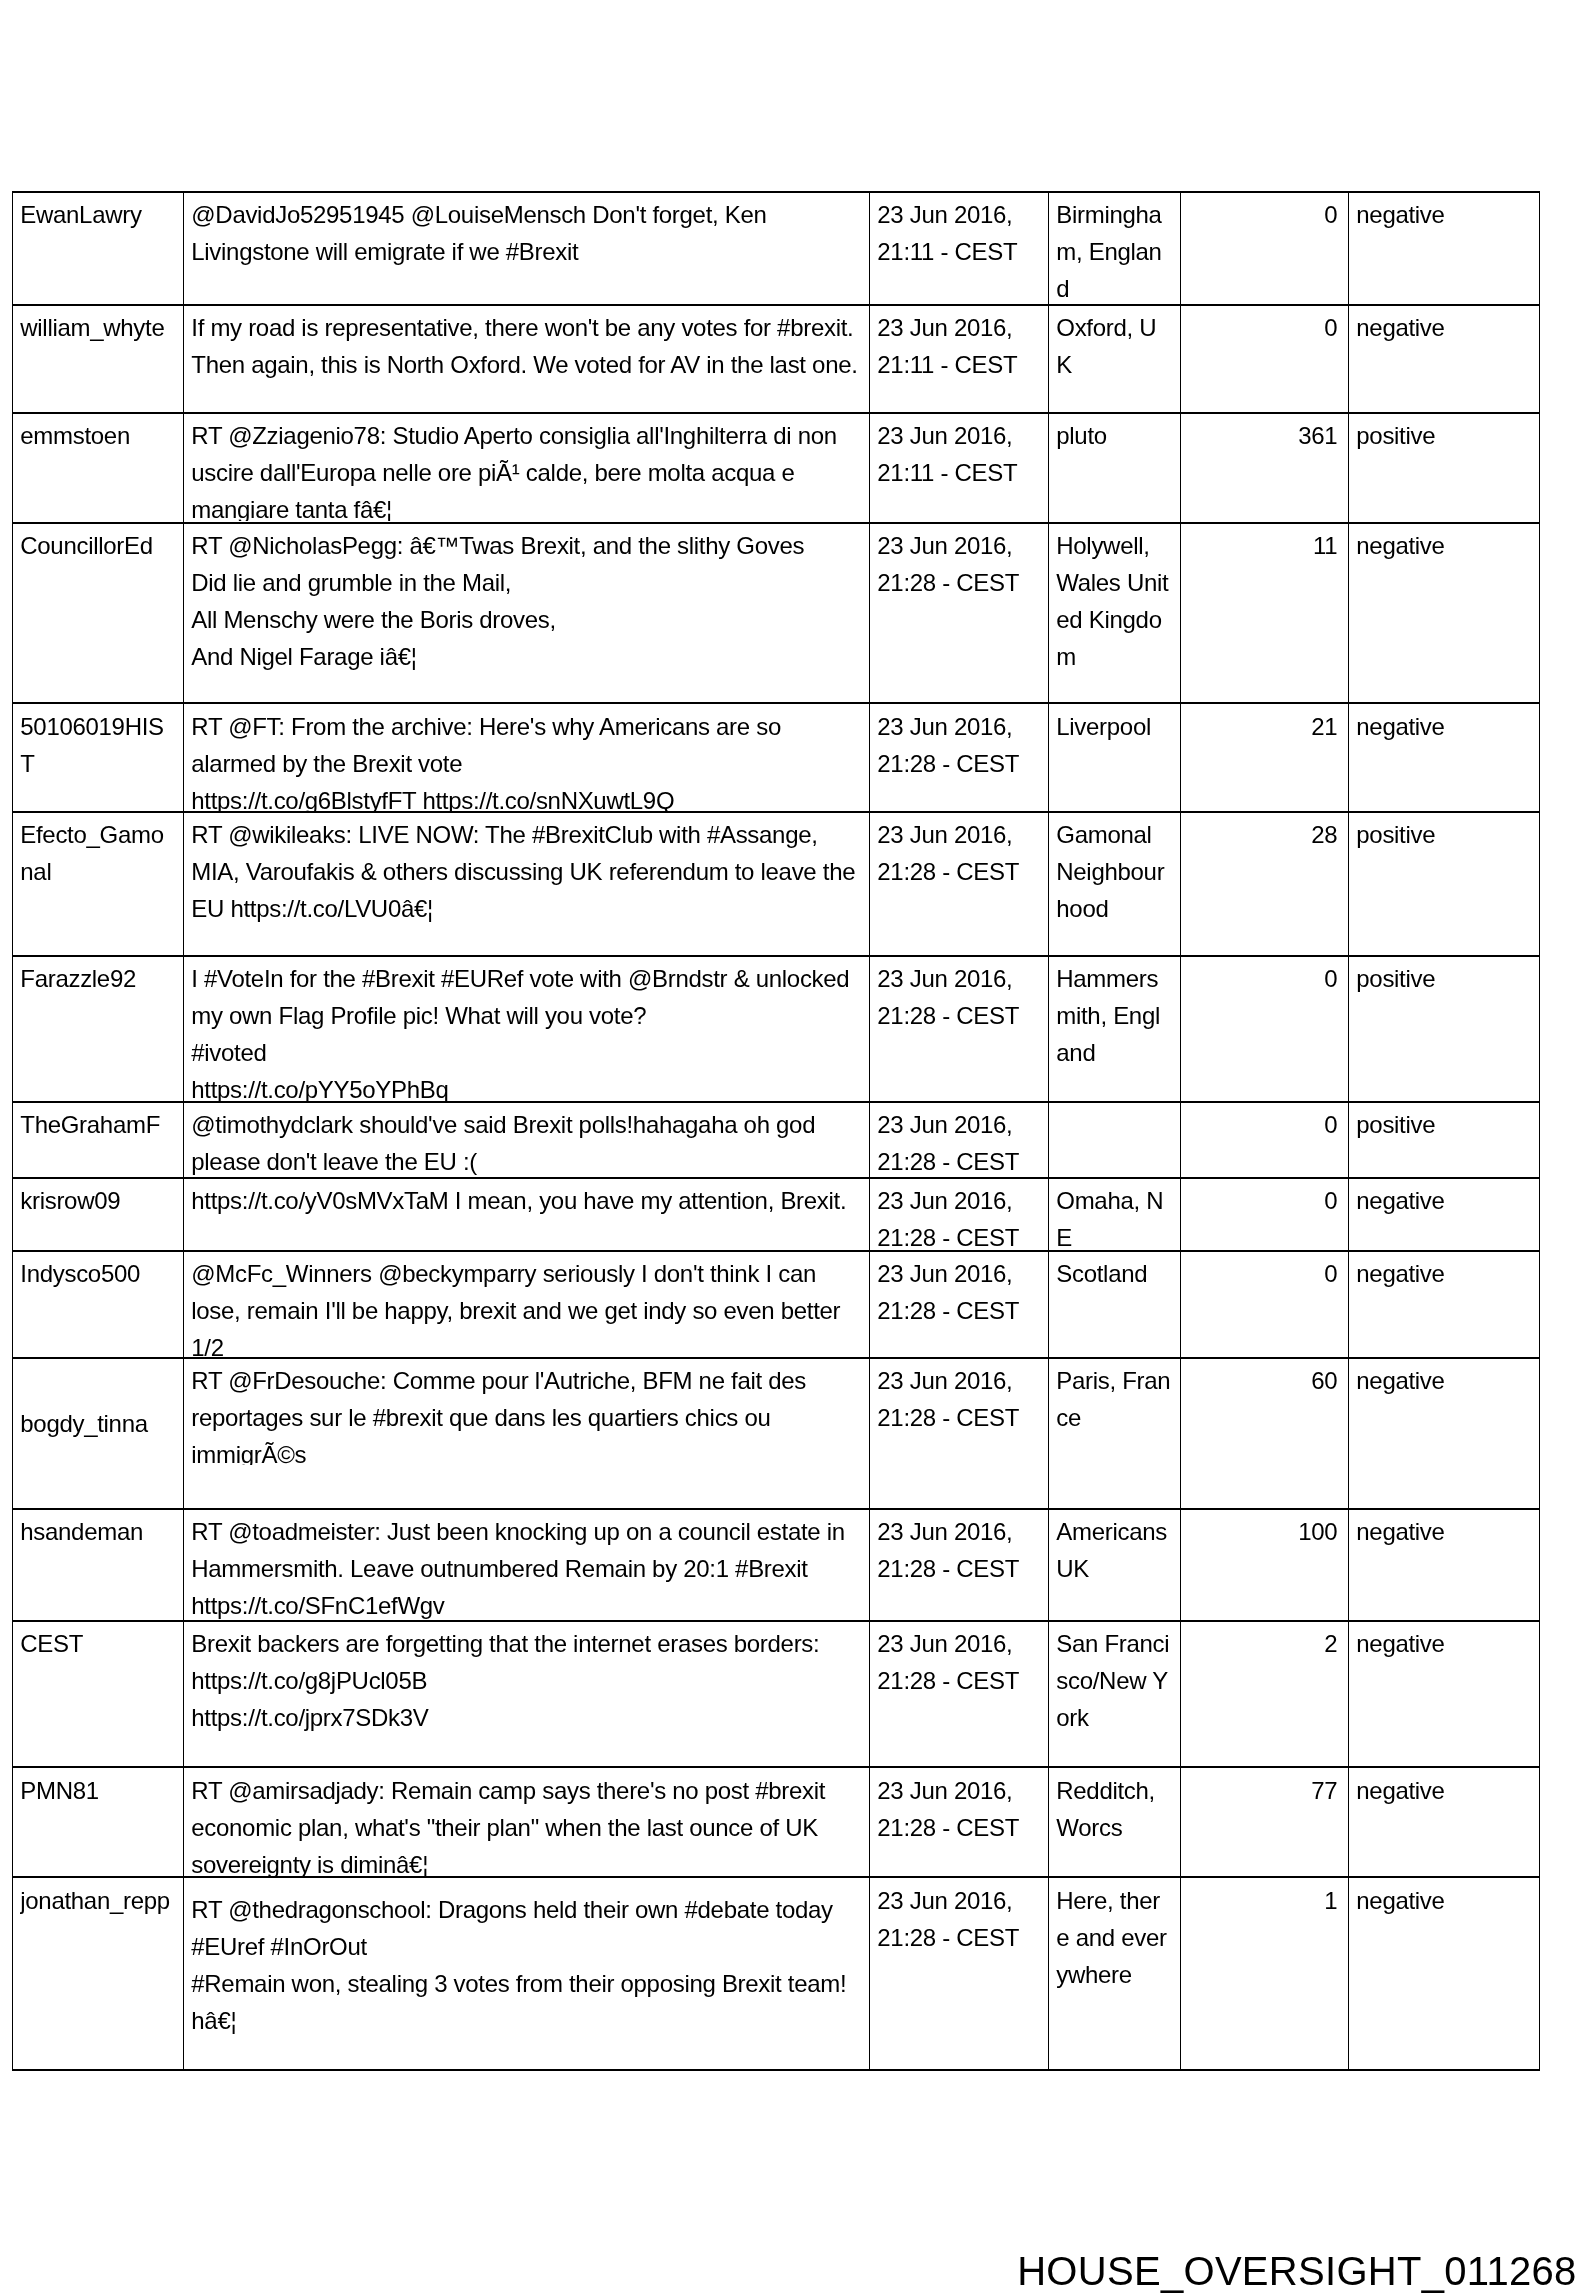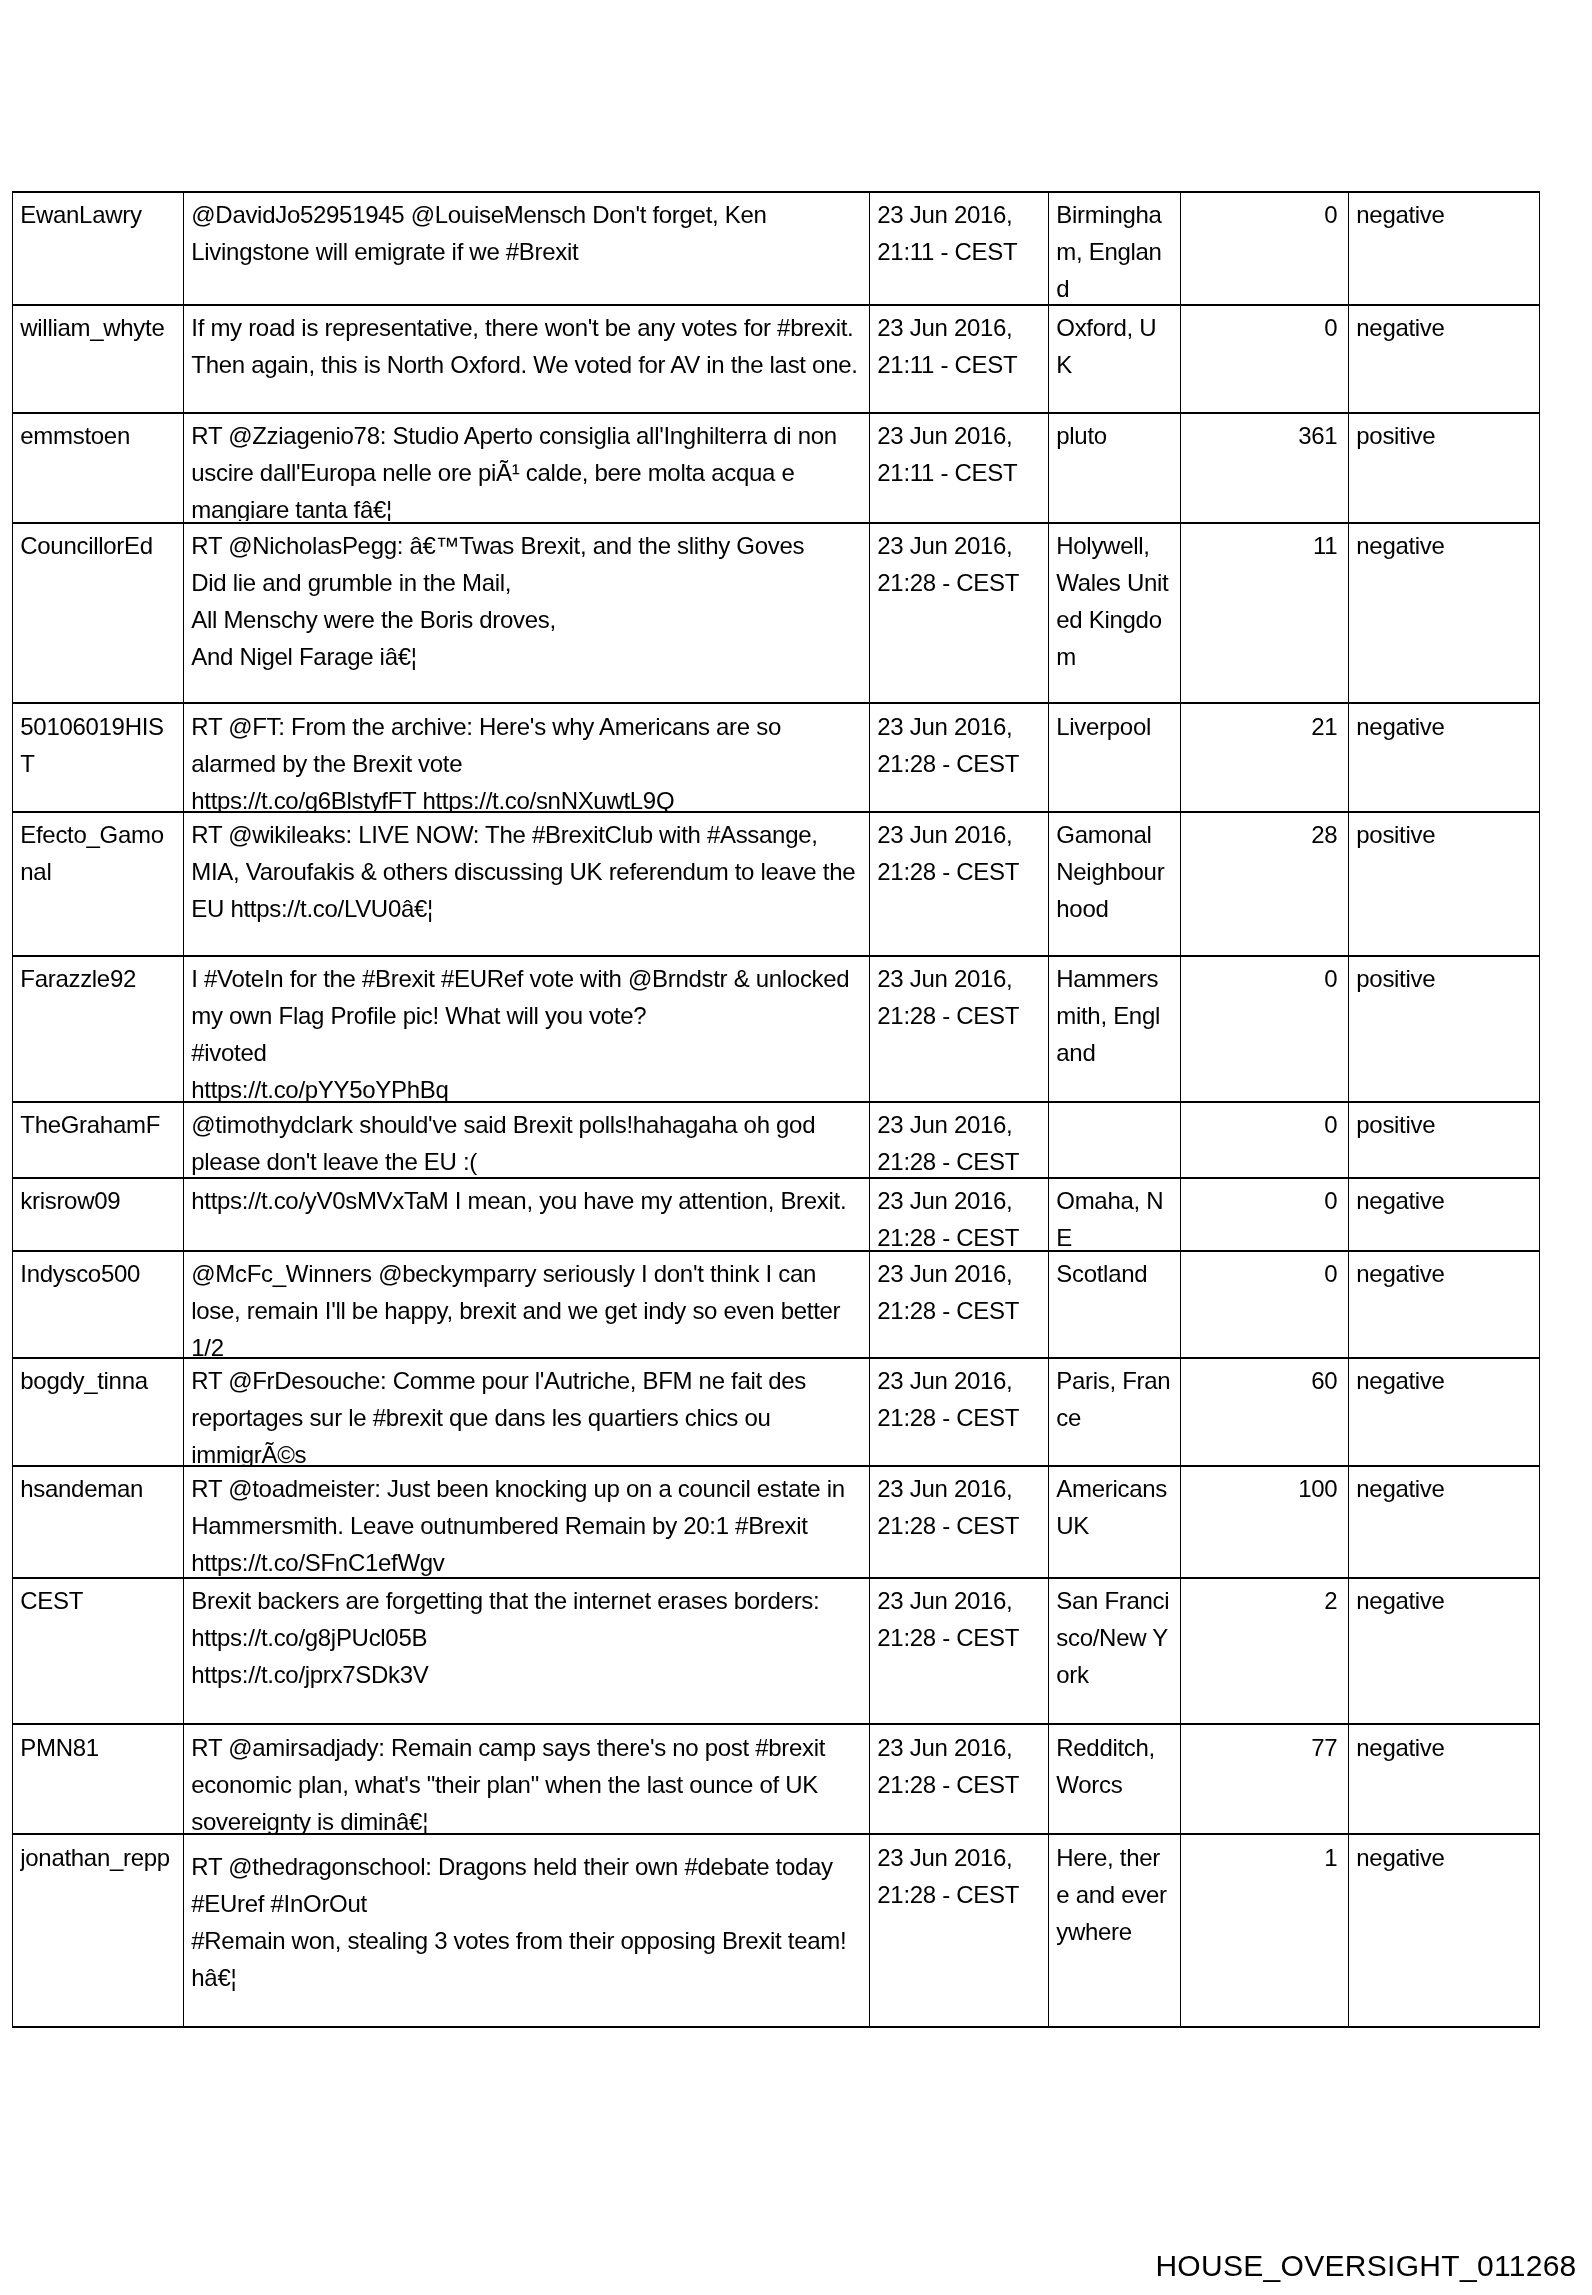--- a/index.html
+++ b/index.html
@@ -32,21 +32,21 @@
     white-space: pre-wrap;
     overflow-wrap: break-word;
   }
   td.c-user .cellbox, td.c-loc .cellbox { word-break: break-all; }
   td.c-count { text-align: right; }
   td.c-count .cellbox { padding-right: 2.6px; }
   .footer-label {
     position: absolute;
     top: 2249px;
     right: 15.4px;
-    font-size: 30px;
+    font-size: 40px;
     letter-spacing: 0.3px;
     white-space: nowrap;
   }
 </style>
 </head>
 <body>
 
 <table class="doc-table">
   <colgroup>
     <col style="width:171px">
@@ -258,21 +258,21 @@
         </td>
     <td class="c-count">
           <div class="cellbox" style="height: 101px;">0</div>
         </td>
     <td class="c-sent">
           <div class="cellbox" style="height: 101px;">negative</div>
         </td>
   </tr>
       <tr style="height: 108px;">
     <td class="c-user">
-          <div class="cellbox" style="height: 103px;">bogdy_tinna</div>
+          <div class="cellbox" style="height: 103px; margin-top: 43px;">bogdy_tinna</div>
         </td>
     <td class="c-text">
           <div class="cellbox" style="height: 103px;">RT @FrDesouche: Comme pour l'Autriche, BFM ne fait des reportages sur le #brexit que dans les quartiers chics ou immigrÃ©s</div>
         </td>
     <td class="c-date">
           <div class="cellbox" style="height: 103px;">23 Jun 2016, 21:28 - CEST</div>
         </td>
     <td class="c-loc">
           <div class="cellbox" style="height: 103px;">Paris, France</div>
         </td>

